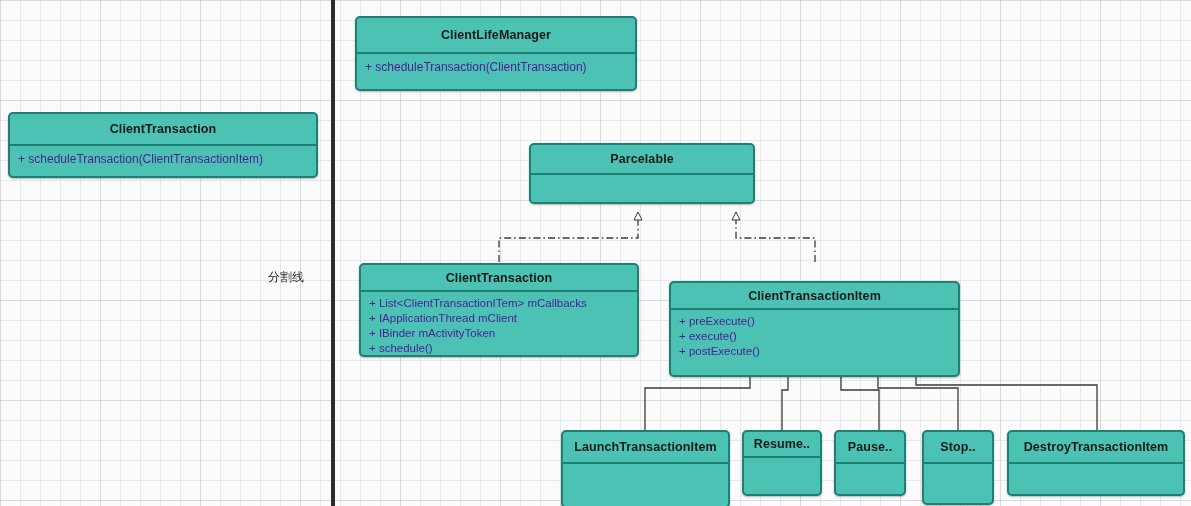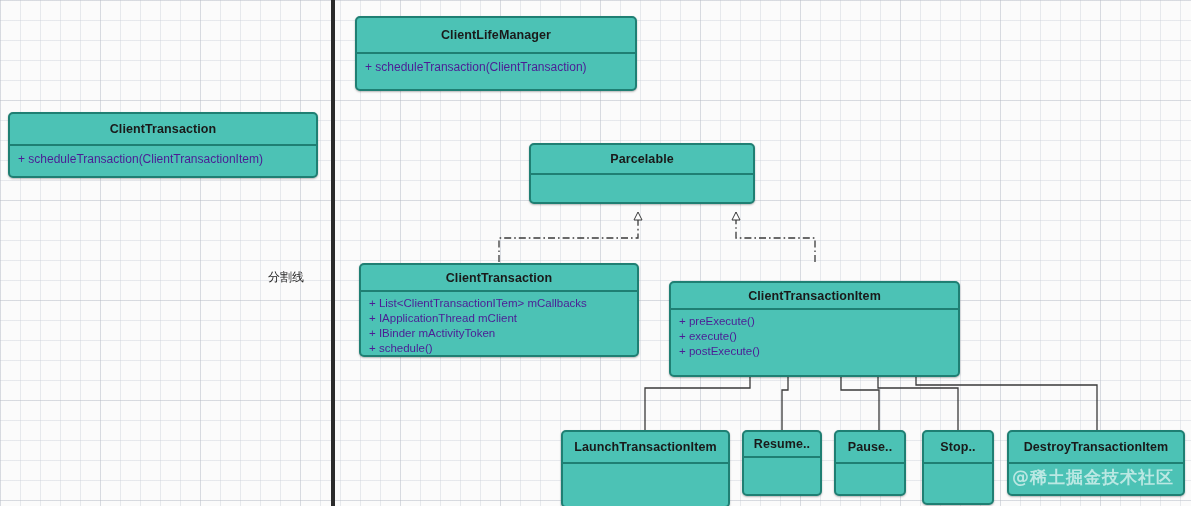--- a/index.html
+++ b/index.html
@@ -213,15 +213,14 @@
   <div class="uml" style="left:922px; top:430px; width:72px; height:75px;">
     <div class="title" style="height:32px;">Stop..</div>
     <div class="members" style="height:30px;"></div>
   </div>
 
   <div class="uml" style="left:1007px; top:430px; width:178px; height:66px;">
     <div class="title" style="height:32px;">DestroyTransactionItem</div>
     <div class="members" style="height:30px;"></div>
   </div>
 
-  <div class="watermark" style="left:1012px; top:466px;">@稀土掘金技术社区</div>
 
 </div>
 
 </body></html>

